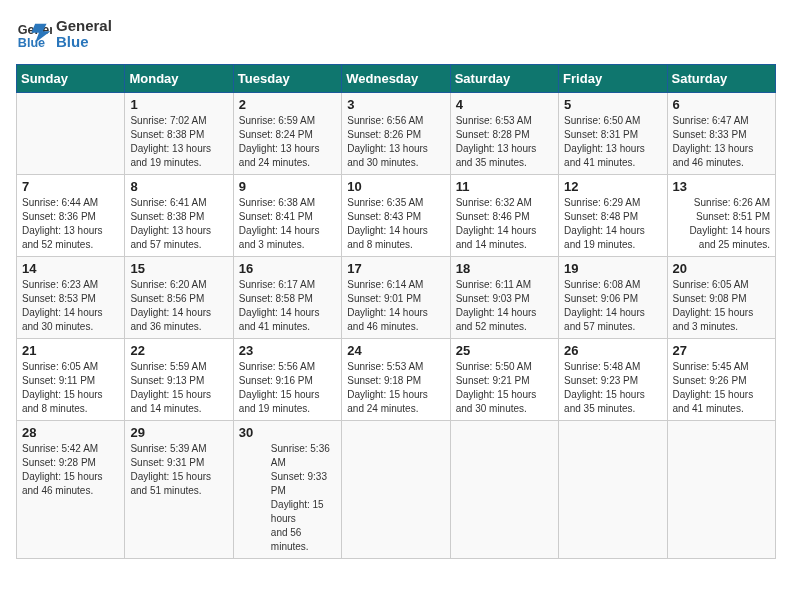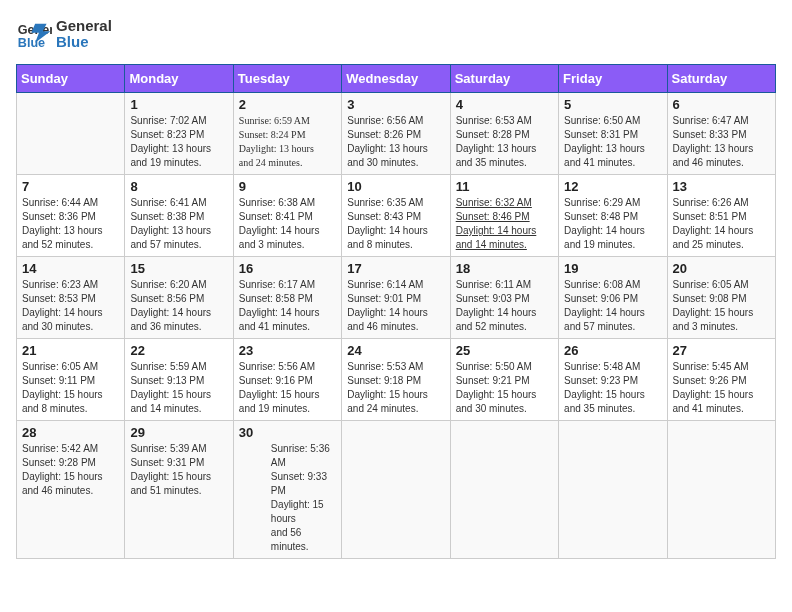--- a/index.html
+++ b/index.html
@@ -36,21 +36,21 @@
     .location-title {
       font-size: 16px;
       color: #555;
     }
     table {
       width: 100%;
       border-collapse: collapse;
       font-size: 11px;
     }
     thead tr th {
-      background-color: #8b5cf6;
+      background-color: #0f766e;
       color: #fff;
       padding: 6px 4px;
       text-align: left;
       font-size: 13px;
       font-weight: bold;
       border: 1px solid #1a5a9a;
     }
     tbody tr td {
       border: 1px solid #ccc;
       vertical-align: top;
@@ -111,27 +111,27 @@
         <th>Friday</th>
         <th>Saturday</th>
       </tr>
   </thead>
   <tbody id="calendar-body">
   <tr>
         <td class="empty-cell"></td>
         <td>
           <div class="day-number">1</div>
           <div class="day-info" style="white-space: pre-line;">Sunrise: 7:02 AM
-Sunset: 8:23 PM
+Sunset: 8:38 PM
 Daylight: 13 hours
 and 19 minutes.</div>
         </td>
         <td>
           <div class="day-number">2</div>
-          <div class="day-info" style="white-space: pre-line; font-family: Liberation Serif, serif;">Sunrise: 6:59 AM
+          <div class="day-info" style="white-space: pre-line;">Sunrise: 6:59 AM
 Sunset: 8:24 PM
 Daylight: 13 hours
 and 24 minutes.</div>
         </td>
         <td>
           <div class="day-number">3</div>
           <div class="day-info" style="white-space: pre-line;">Sunrise: 6:56 AM
 Sunset: 8:26 PM
 Daylight: 13 hours
 and 30 minutes.</div>
@@ -182,35 +182,35 @@
         </td>
         <td>
           <div class="day-number">10</div>
           <div class="day-info" style="white-space: pre-line;">Sunrise: 6:35 AM
 Sunset: 8:43 PM
 Daylight: 14 hours
 and 8 minutes.</div>
         </td>
         <td>
           <div class="day-number">11</div>
-          <div class="day-info" style="white-space: pre-line; text-decoration: underline;">Sunrise: 6:32 AM
+          <div class="day-info" style="white-space: pre-line;">Sunrise: 6:32 AM
 Sunset: 8:46 PM
 Daylight: 14 hours
 and 14 minutes.</div>
         </td>
         <td>
           <div class="day-number">12</div>
           <div class="day-info" style="white-space: pre-line;">Sunrise: 6:29 AM
 Sunset: 8:48 PM
 Daylight: 14 hours
 and 19 minutes.</div>
         </td>
         <td>
           <div class="day-number">13</div>
-          <div class="day-info" style="white-space: pre-line;">Sunrise: 6:26 AM
+          <div class="day-info" style="white-space: pre-line; text-align: right;">Sunrise: 6:26 AM
 Sunset: 8:51 PM
 Daylight: 14 hours
 and 25 minutes.</div>
         </td>
       </tr>
       <tr>
         <td>
           <div class="day-number">14</div>
           <div class="day-info" style="white-space: pre-line;">Sunrise: 6:23 AM
 Sunset: 8:53 PM

